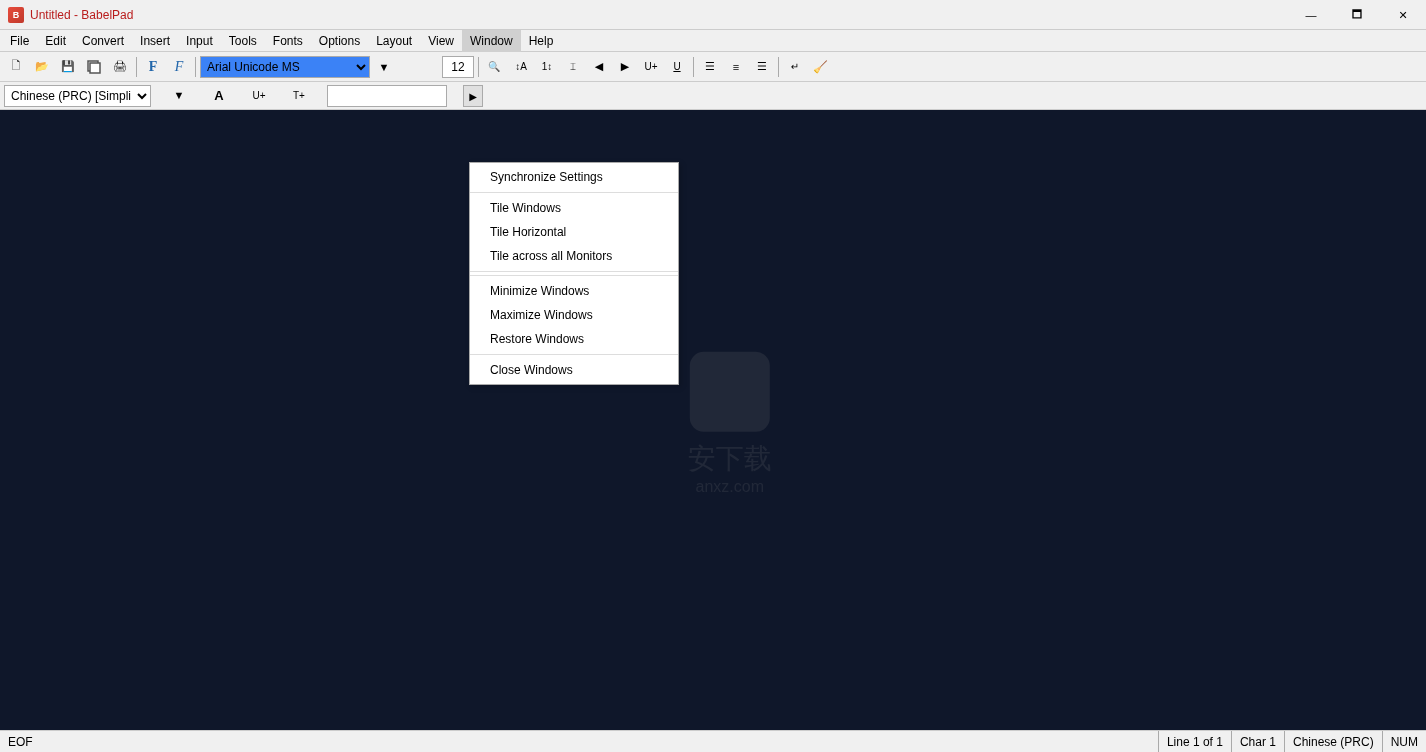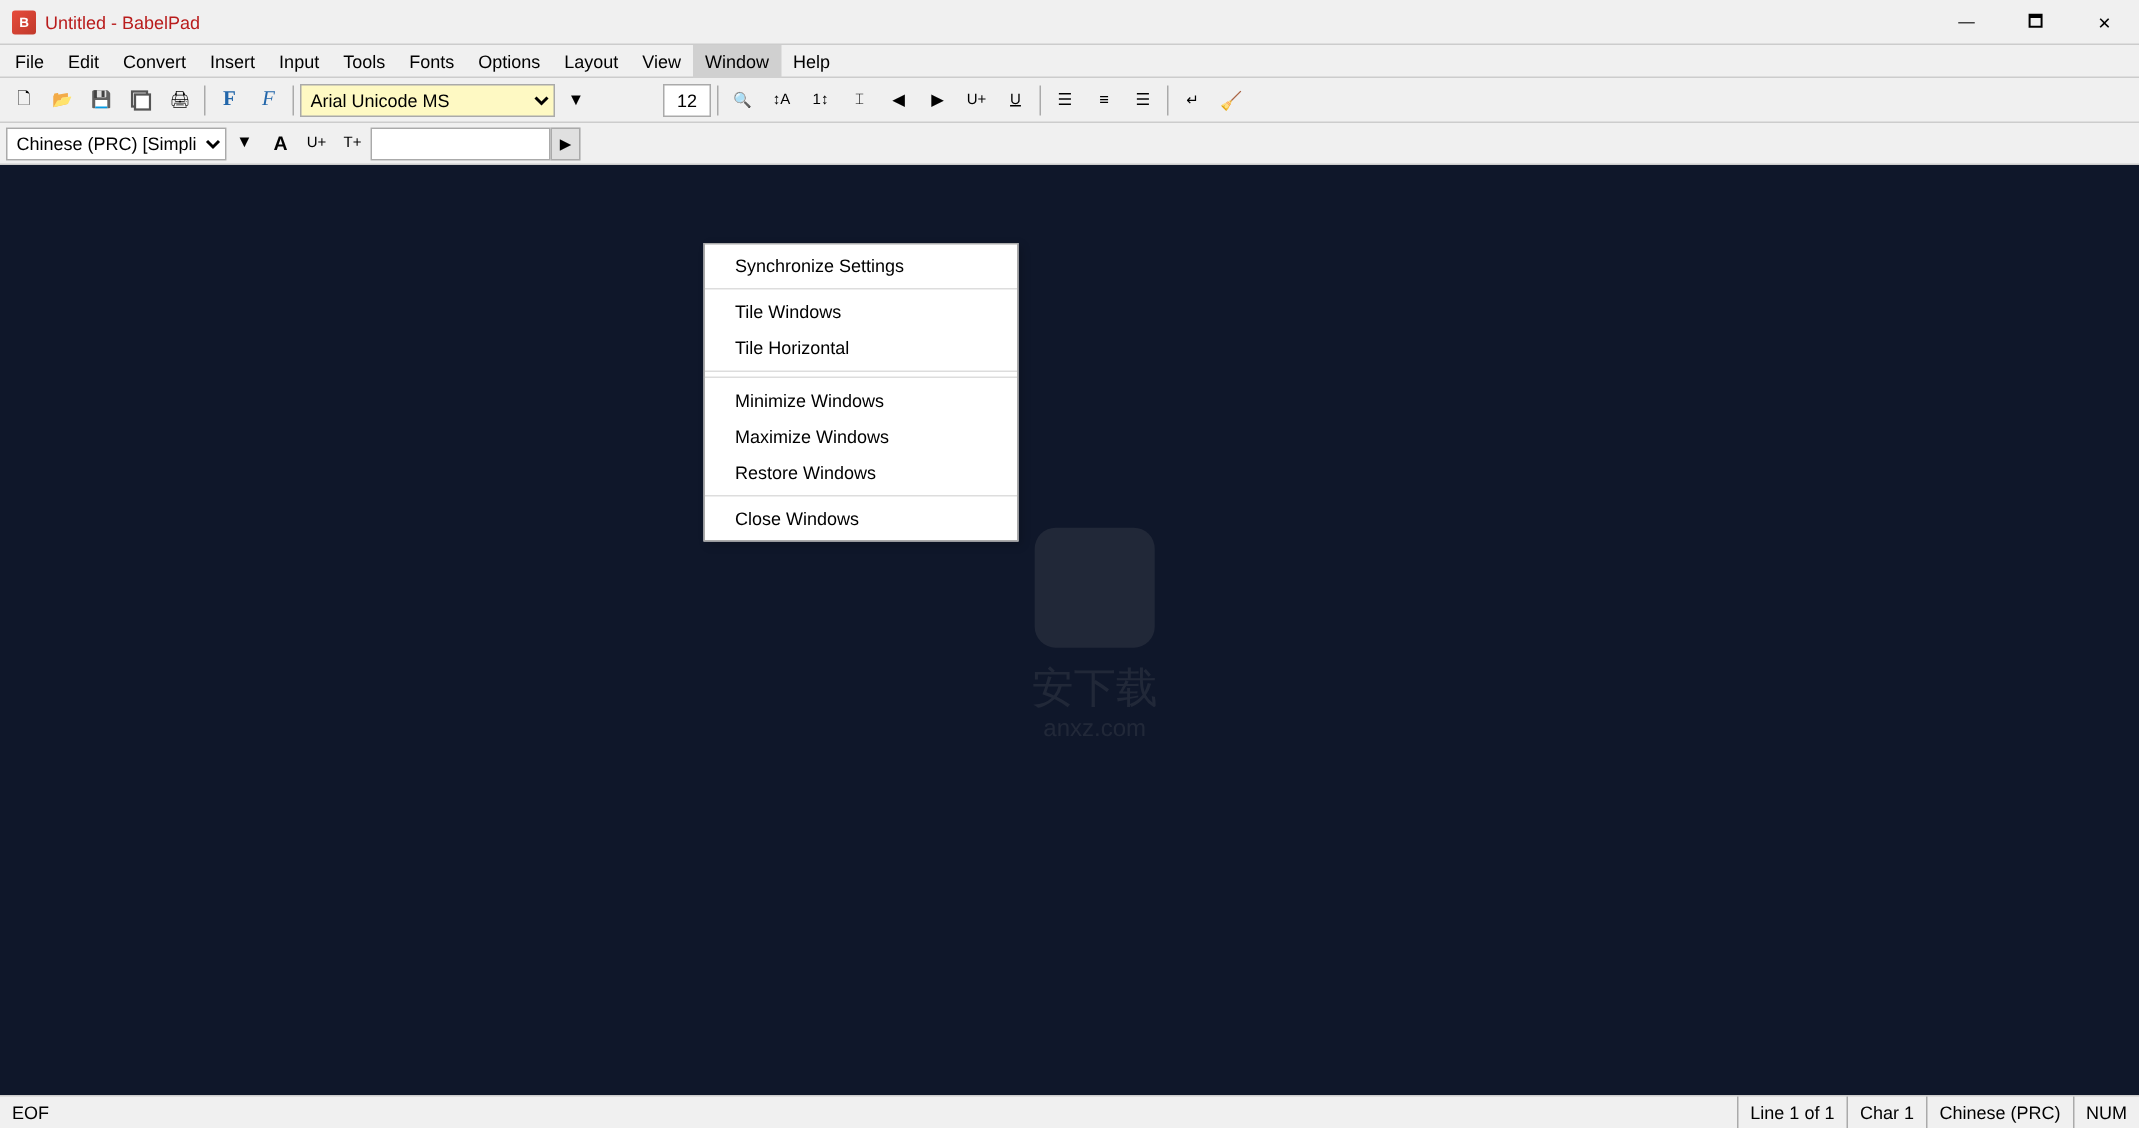--- a/index.html
+++ b/index.html
@@ -103,41 +103,41 @@
       width: 1px;
       height: 20px;
       background: #aaa;
       margin: 0 2px;
     }
     .font-select {
       width: 170px;
       height: 22px;
       font-size: 12px;
       border: 1px solid #aaa;
-      background: #fef9c3;
+      background: #3b82f6;
       padding: 0 2px;
     }
     .size-input {
       width: 32px;
       height: 22px;
       font-size: 12px;
       border: 1px solid #aaa;
       text-align: center;
       margin-left: 44px;
     }
 
     
     .toolbar2 {
       background: #f0f0f0;
       height: 28px;
       display: flex;
       align-items: flex-end;
       padding: 2px 4px;
       border-bottom: 1px solid #ccc;
-      gap: 0;
+      gap: 16px;
     }
     .lang-select {
       height: 22px;
       font-size: 12px;
       border: 1px solid #aaa;
       background: white;
       padding: 0 2px;
       min-width: 140px;
     }
     .input-field {
@@ -332,20 +332,21 @@
       </div>
       <div class="watermark-text">安下载</div>
       <div style="color:#888;font-size:16px;">anxz.com</div>
     </div>
 
     <div class="dropdown-menu">
       <div class="dropdown-item">Synchronize Settings</div>
       <div class="dropdown-separator"></div>
       <div class="dropdown-item">Tile Windows</div>
       <div class="dropdown-item">Tile Horizontal</div>
+      <div class="dropdown-item">Tile across all Monitors</div>
       <div class="dropdown-separator"></div>
       <div class="dropdown-separator"></div>
       <div class="dropdown-item">Minimize Windows</div>
       <div class="dropdown-item">Maximize Windows</div>
       <div class="dropdown-item">Restore Windows</div>
       <div class="dropdown-separator"></div>
       <div class="dropdown-item">Close Windows</div>
     </div>
   </div>
 

